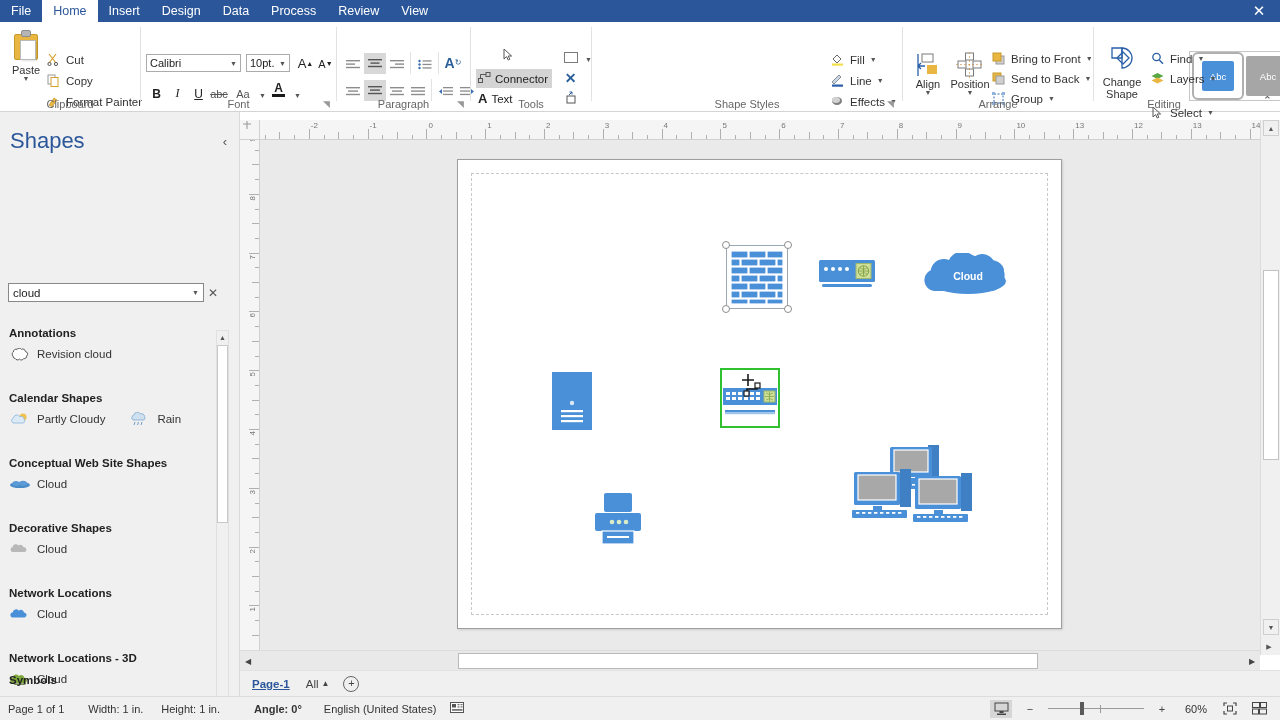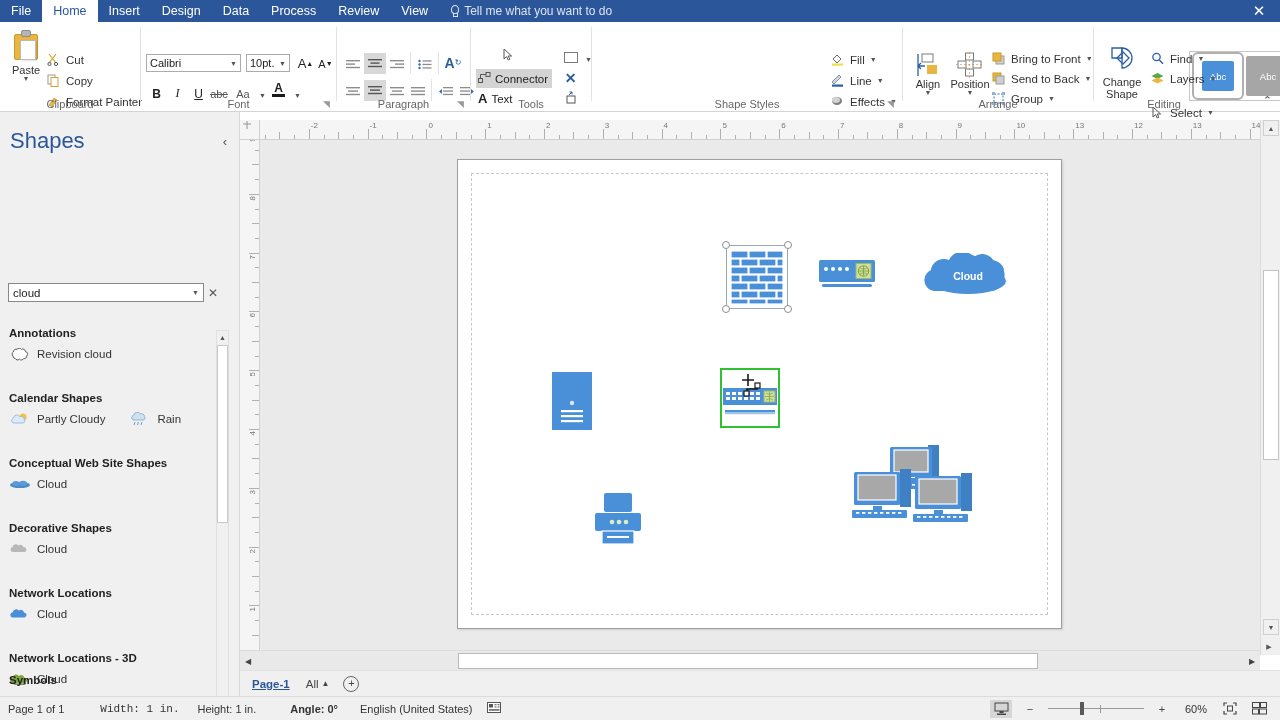--- a/index.html
+++ b/index.html
@@ -294,24 +294,20 @@
 
   <div class="titlebar">
     <div class="tab">File</div>
     <div class="tab active">Home</div>
     <div class="tab">Insert</div>
     <div class="tab">Design</div>
     <div class="tab">Data</div>
     <div class="tab">Process</div>
     <div class="tab">Review</div>
     <div class="tab">View</div>
-    <div class="tellme">
-      <span class="bulb"></span>
-      <span>Tell me what you want to do</span>
-    </div>
     <div class="winclose">✕</div>
   </div>
 
   <div class="ribbon">
 
     <div class="rgroup" style="left:0;width:140px;">
       <div class="paste-btn">
         <div class="clipicon">
           <div class="body"></div>
             <div class="clip"></div>
@@ -1111,21 +1107,21 @@
     <div class="ptab">Page-1</div>
     <div class="pall">
       <span>All</span>
       <span style="font-size:8px;">▲</span>
     </div>
     <div class="padd">+</div>
   </div>
 
   <div class="statusbar">
     <div class="st">Page 1 of 1</div>
-    <div class="st" style="margin-left:36px;font-family:Liberation Mono, monospace;">Width: 1 in.</div>
+    <div class="st" style="margin-left:24px;">Width: 1 in.</div>
     <div class="st" style="margin-left:18px;">Height: 1 in.</div>
     <div class="st" style="margin-left:34px;font-weight:bold;">Angle: 0°</div>
     <div class="st" style="margin-left:22px;">English (United States)</div>
     <div class="st" style="margin-left:14px;">
       <svg width="14" height="13" viewBox="0 0 14 13">
           <rect x="0.5" y="1.5" width="13" height="10" fill="#fff" stroke="#555"></rect>
           <rect x="2" y="3" width="4" height="3.5" fill="#555"></rect>
           <rect x="7.5" y="3" width="2" height="1.3" fill="#777"></rect>
           <rect x="10.5" y="3" width="2" height="1.3" fill="#777"></rect>
           <rect x="7.5" y="5.3" width="2" height="1.3" fill="#777"></rect>

